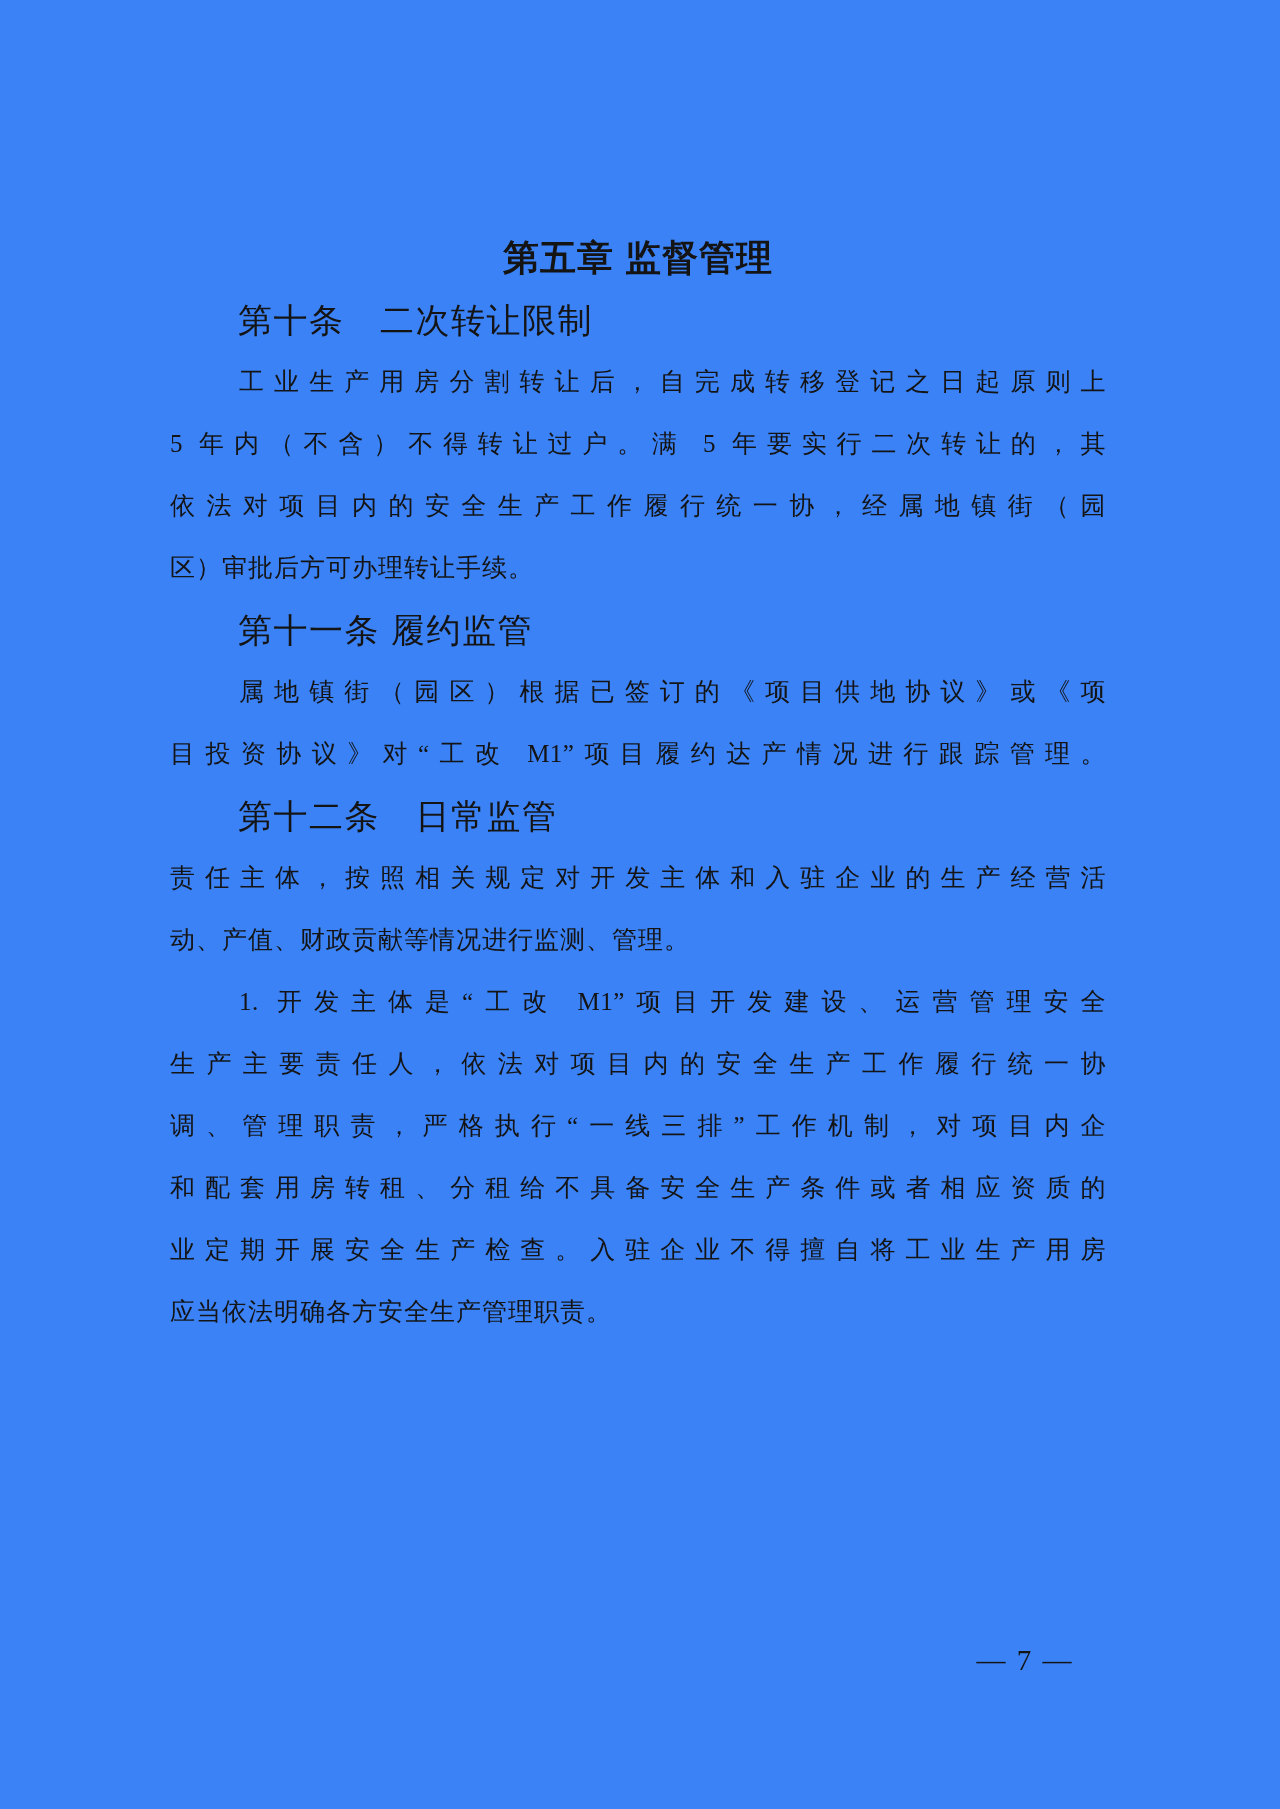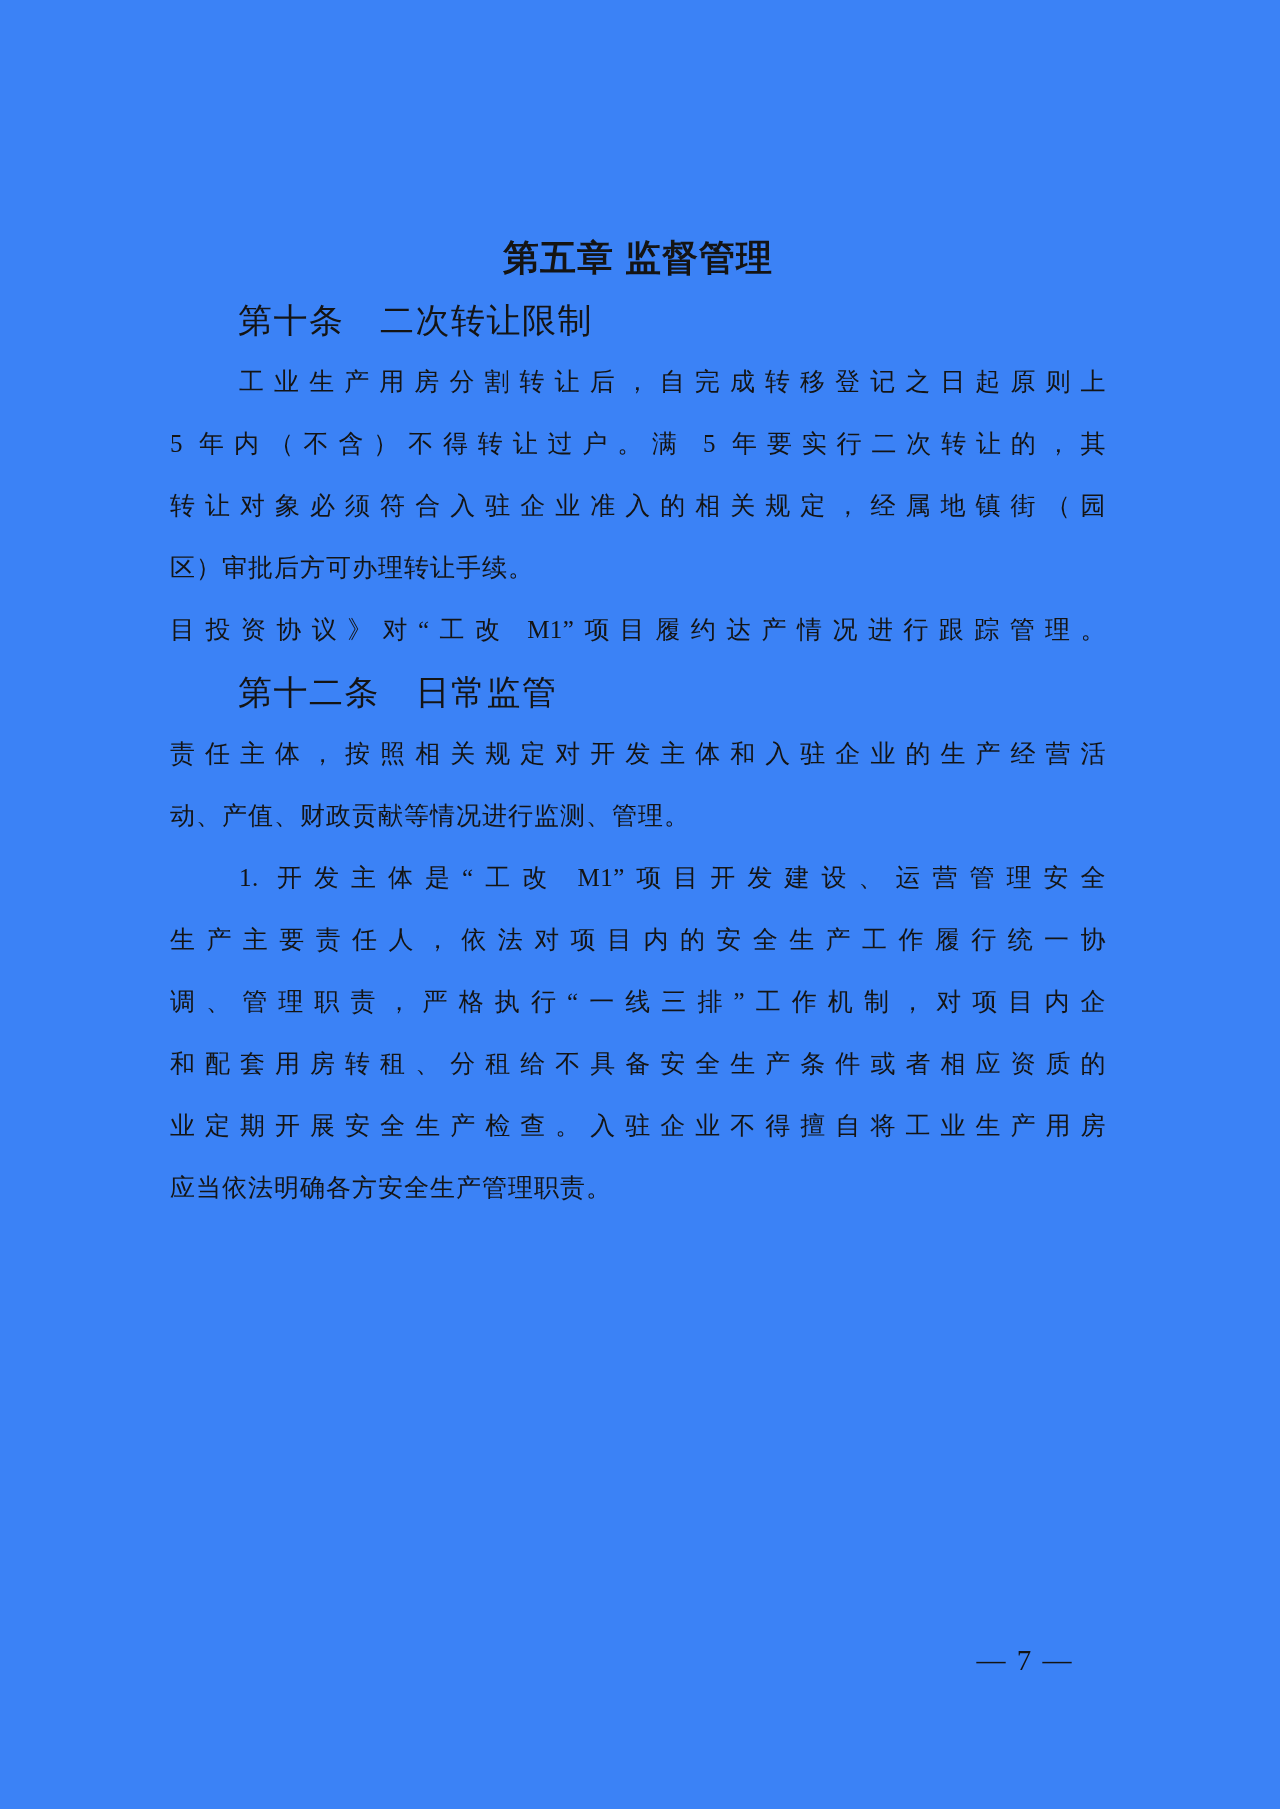--- a/index.html
+++ b/index.html
@@ -78,22 +78,24 @@
 </style>
 </head>
 <body>
 
 <div class="page">
   <div class="content">
     <div class="line title">第五章 监督管理</div>
     <div class="line hd">第十条　二次转让限制</div>
     <div class="line j ind">工业生产用房分割转让后，自完成转移登记之日起原则上</div>
     <div class="line j">5 年内（不含）不得转让过户。满 5 年要实行二次转让的，其</div>
-    <div class="line j">转让对象必须符合入驻企业准入的相关规定，经属地镇街（园</div>
+    <div class="line j">依法对项目内的安全生产工作履行统一协，经属地镇街（园</div>
     <div class="line jl">区）审批后方可办理转让手续。</div>
+    <div class="line hd">第十一条 履约监管</div>
+    <div class="line j ind">属地镇街（园区）根据已签订的《项目供地协议》或《项</div>
     <div class="line j">目投资协议》对“工改 M1”项目履约达产情况进行跟踪管理。</div>
     <div class="line hd">第十二条　日常监管</div>
     <div class="line j">责任主体，按照相关规定对开发主体和入驻企业的生产经营活</div>
     <div class="line jl">动、产值、财政贡献等情况进行监测、管理。</div>
     <div class="line j ind">1. 开发主体是“工改 M1”项目开发建设、运营管理安全</div>
     <div class="line j">生产主要责任人，依法对项目内的安全生产工作履行统一协</div>
     <div class="line j">调、管理职责，严格执行“一线三排”工作机制，对项目内企</div>
     <div class="line j">和配套用房转租、分租给不具备安全生产条件或者相应资质的</div>
     <div class="line j">业定期开展安全生产检查。入驻企业不得擅自将工业生产用房</div>
     <div class="line jl">应当依法明确各方安全生产管理职责。</div>

